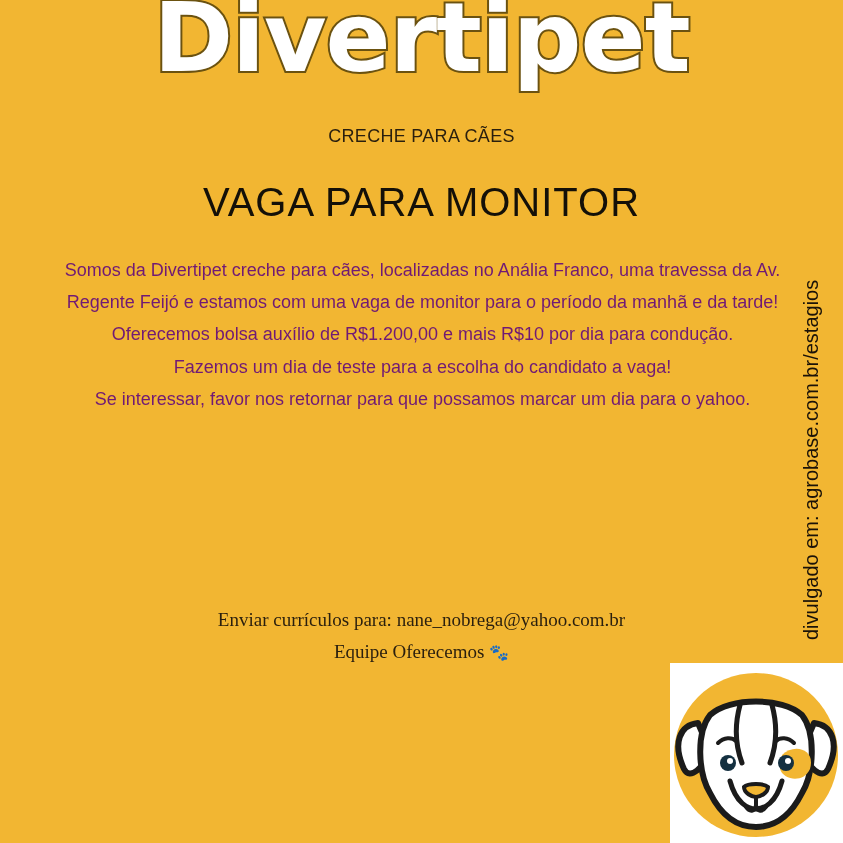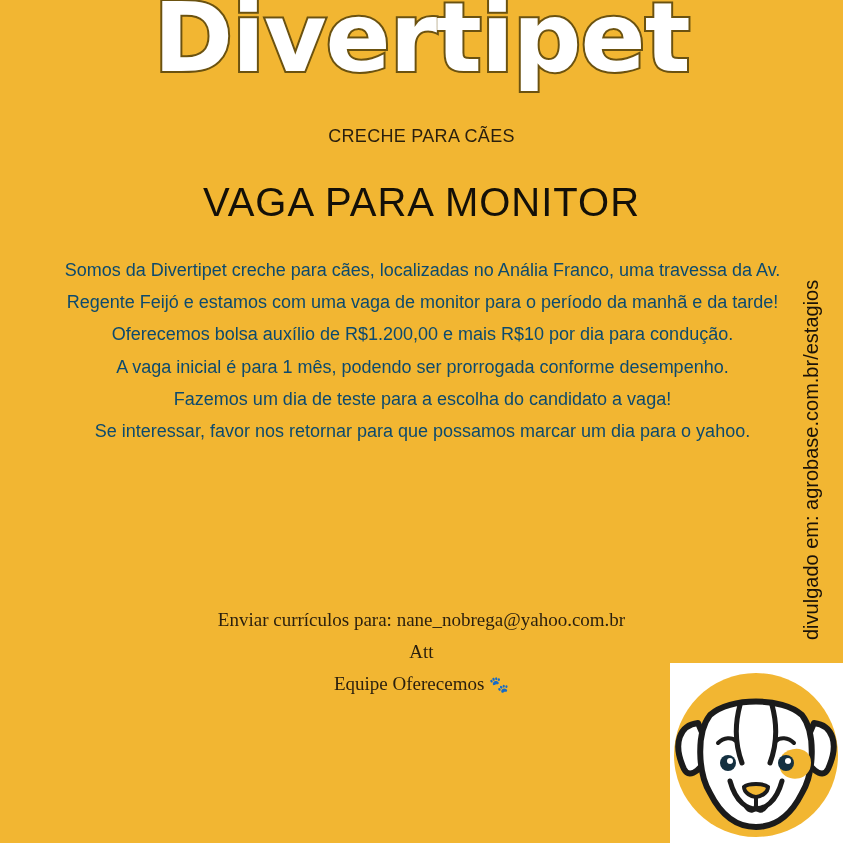--- a/index.html
+++ b/index.html
@@ -25,21 +25,21 @@
     font-size: 18px; letter-spacing: 0.3px; color: #2a1f0e;
   }
   .heading {
     position: absolute; left: 0; width: 843px; top: 180px; text-align: center;
     font-family: Liberation Sans, sans-serif;
     font-size: 40px; letter-spacing: 1px; color: #141008;
   }
   .body-text {
     position: absolute; left: 30px; width: 785px; top: 254px; text-align: center;
     font-family: "Liberation Sans", sans-serif;
-    font-size: 18px; line-height: 32.2px; color: #0c4a6e;
+    font-size: 18px; line-height: 32.2px; color: #701a75;
   }
   .body-text p { margin: 0; }
   .footer-block {
     position: absolute; left: 0; width: 843px; top: 604px; text-align: center;
     font-family: "Liberation Serif", serif; font-size: 19px; line-height: 32px;
     color: #2a1f0e;
   }
   .footer-block p { margin: 0; }
   .paw { color: #5a4612; font-size: 16px; }
   .watermark {
@@ -58,30 +58,28 @@
 </head>
 <body>
 
 <div class="logo">Divertipet</div>
 <div class="subtitle">CRECHE PARA CÃES</div>
 <div class="heading">VAGA PARA MONITOR</div>
 
 <div class="body-text">
   <p>Somos da Divertipet creche para cães, localizadas no Anália Franco, uma travessa da Av. Regente Feijó e estamos com uma vaga de monitor para o período da manhã e da tarde!</p>
   <p>Oferecemos bolsa auxílio de R$1.200,00 e mais R$10 por dia para condução.</p>
-  <p>A vaga inicial é para 1 mês, podendo ser prorrogada conforme desempenho.</p>
   <p>Fazemos um dia de teste para a escolha do candidato a vaga!</p>
   <p>Se interessar, favor nos retornar para que possamos marcar um dia para o yahoo.</p>
 </div>
 
 <div class="footer-block">
   <p>
     <span>Enviar currículos para: </span><span>nane_nobrega@yahoo.com.br</span>
   </p>
-  <p>Att</p>
   <p>
     <span>Equipe Oferecemos</span>
     <span class="paw">🐾</span>
   </p>
 </div>
 
 <div class="watermark">divulgado em: agrobase.com.br/estagios</div>
 
 <div class="logo-box">
   <svg width="173" height="180" viewBox="0 0 173 180">

